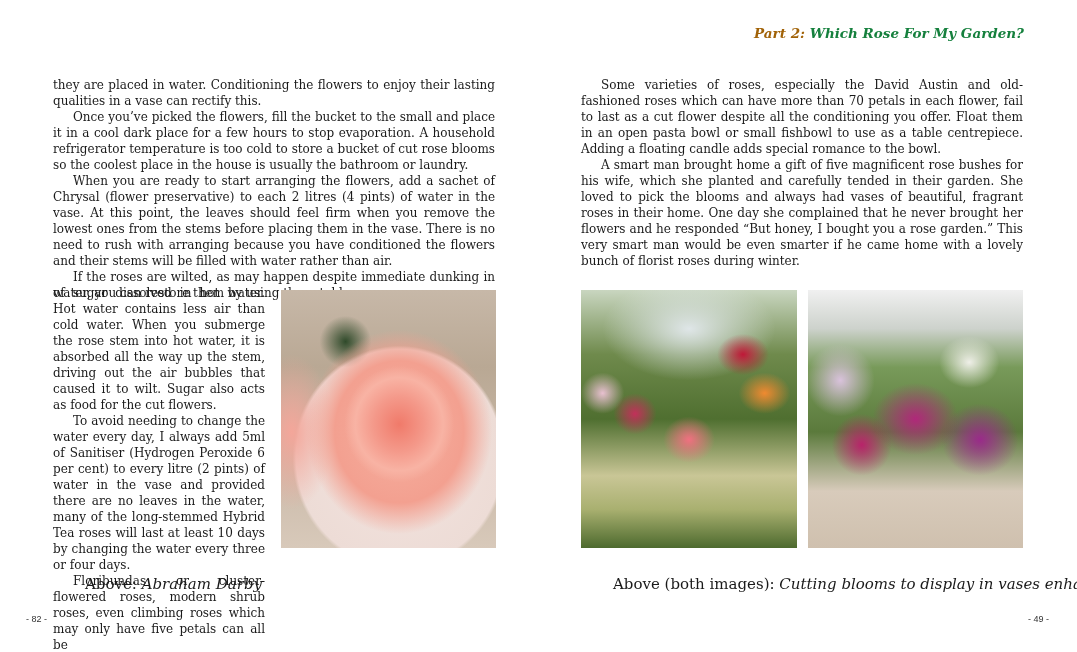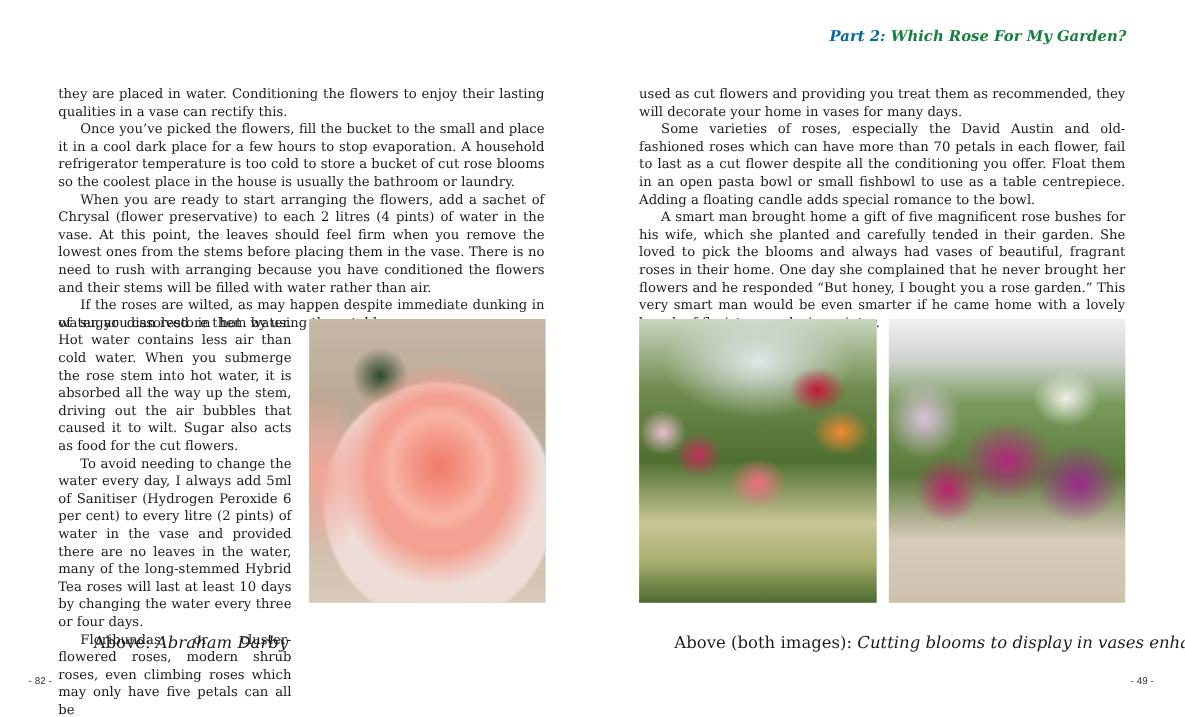--- a/index.html
+++ b/index.html
@@ -3,21 +3,21 @@
 <meta charset="utf-8">
 <style>
   html, body { margin: 0; padding: 0; background: #ffffff; }
   body { width: 1077px; height: 652px; position: relative; overflow: hidden;
          font-family: "DejaVu Serif", "Liberation Serif", serif; color: #1a1a1a; }
   .page { position: absolute; top: 0; height: 652px; }
   .left-page { left: 0; width: 538px; }
   .right-page { left: 538px; width: 539px; }
   .header { position: absolute; right: 53px; top: 25px; font-size: 13.5px;
             font-style: italic; font-weight: bold; white-space: nowrap; }
-  .header .part { color: #0369a1; }
+  .header .part { color: #a16207; }
   .header .title { color: #15803d; }
   .body-text { position: absolute; font-size: 12px; line-height: 16px; text-align: justify; }
   .body-text p { margin: 0; text-indent: 0; }
   .body-text p.indent { text-indent: 20px; }
   .lt-top { left: 53px; top: 77px; width: 442px; }
   .lt-narrow { left: 53px; top: 285px; width: 212px; }
   .rt-top { left: 43px; top: 77px; width: 442px; }
   .photo { position: absolute; overflow: hidden; }
   .photo-rose { left: 281px; top: 290px; width: 215px; height: 258px;
     background:
@@ -75,21 +75,20 @@
   </div>
   <div class="page-num pn-left">- 82 -</div>
 </div>
 
 <div class="page right-page">
   <div class="header">
     <span class="part">Part 2:</span>
     <span class="title">Which Rose For My Garden?</span>
   </div>
   <div class="body-text rt-top">
-    <p>used as cut flowers and providing you treat them as recommended, they will decorate your home in vases for many days.</p>
     <p class="indent">Some varieties of roses, especially the David Austin and old-fashioned roses which can have more than 70 petals in each flower, fail to last as a cut flower despite all the conditioning you offer. Float them in an open pasta bowl or small fishbowl to use as a table centrepiece. Adding a floating candle adds special romance to the bowl.</p>
     <p class="indent">A smart man brought home a gift of five magnificent rose bushes for his wife, which she planted and carefully tended in their garden. She loved to pick the blooms and always had vases of beautiful, fragrant roses in their home. One day she complained that he never brought her flowers and he responded “But honey, I bought you a rose garden.” This very smart man would be even smarter if he came home with a lovely bunch of florist roses during winter.</p>
   </div>
   <div class="caption cap-right">
     <span>Above (both images):</span>
     <em>Cutting blooms to display in vases enhances the home and is good for the plants</em>
   </div>
   <div class="page-num pn-right">- 49 -</div>
 </div>
 

